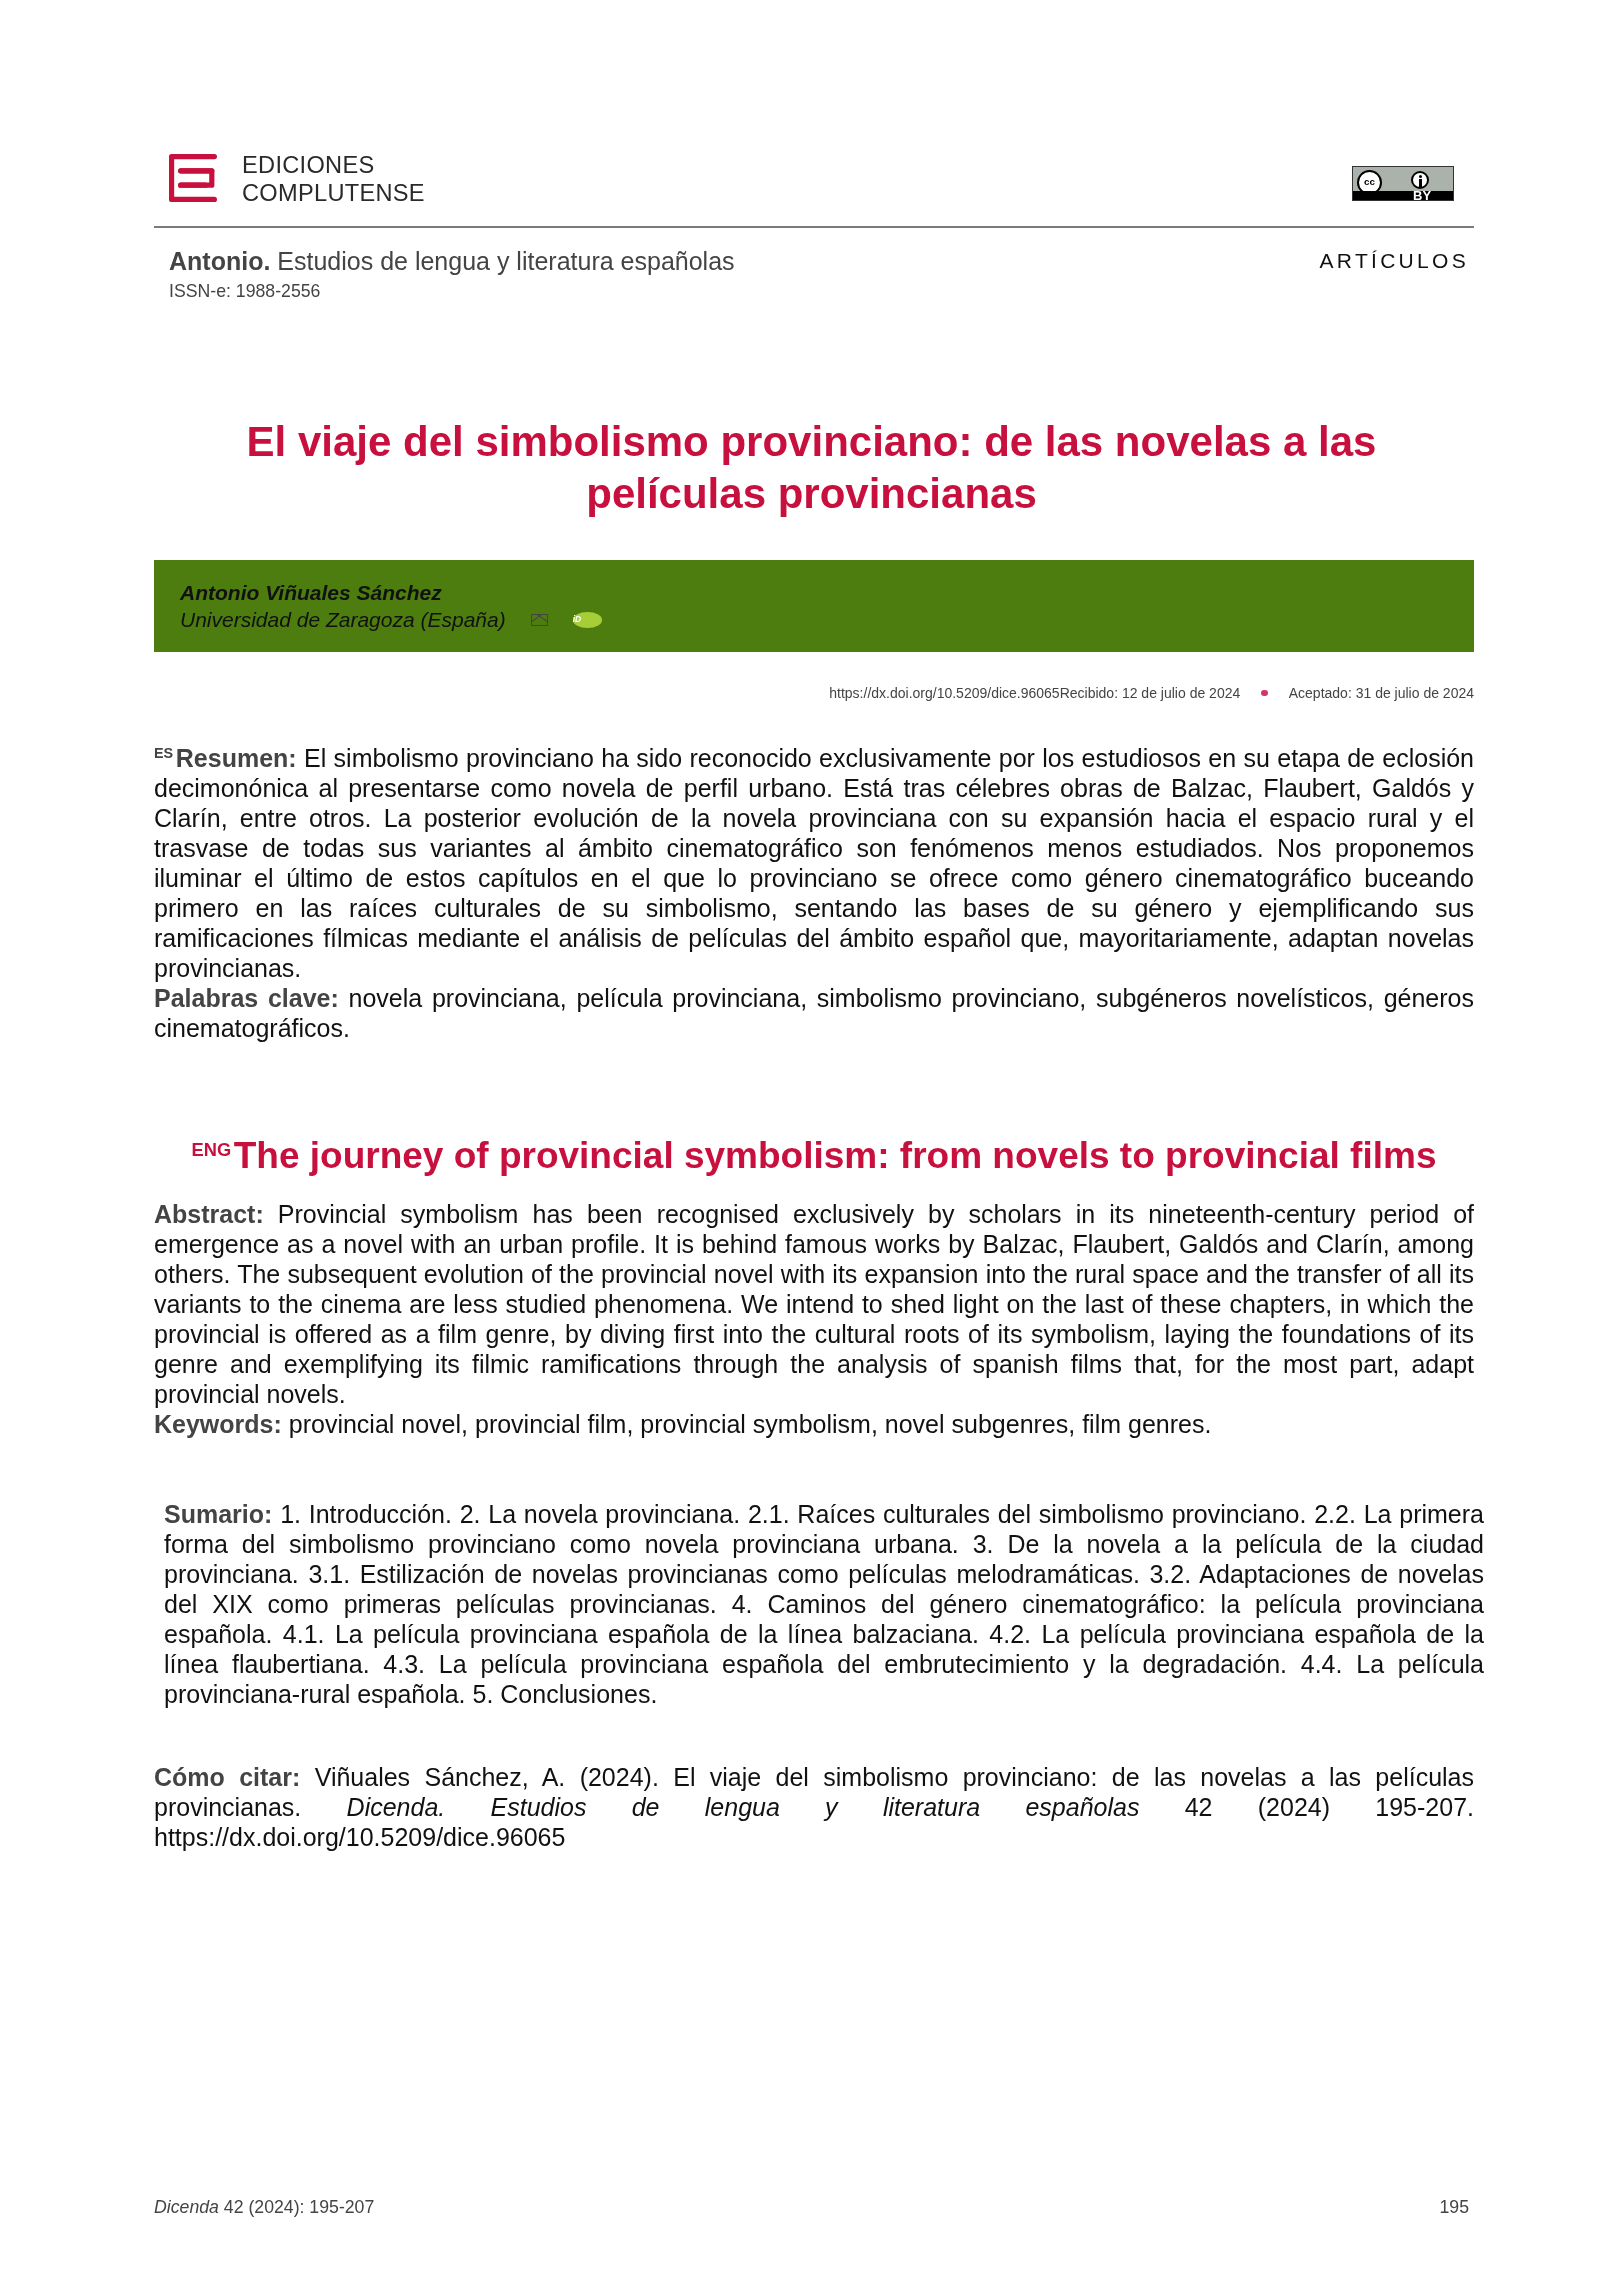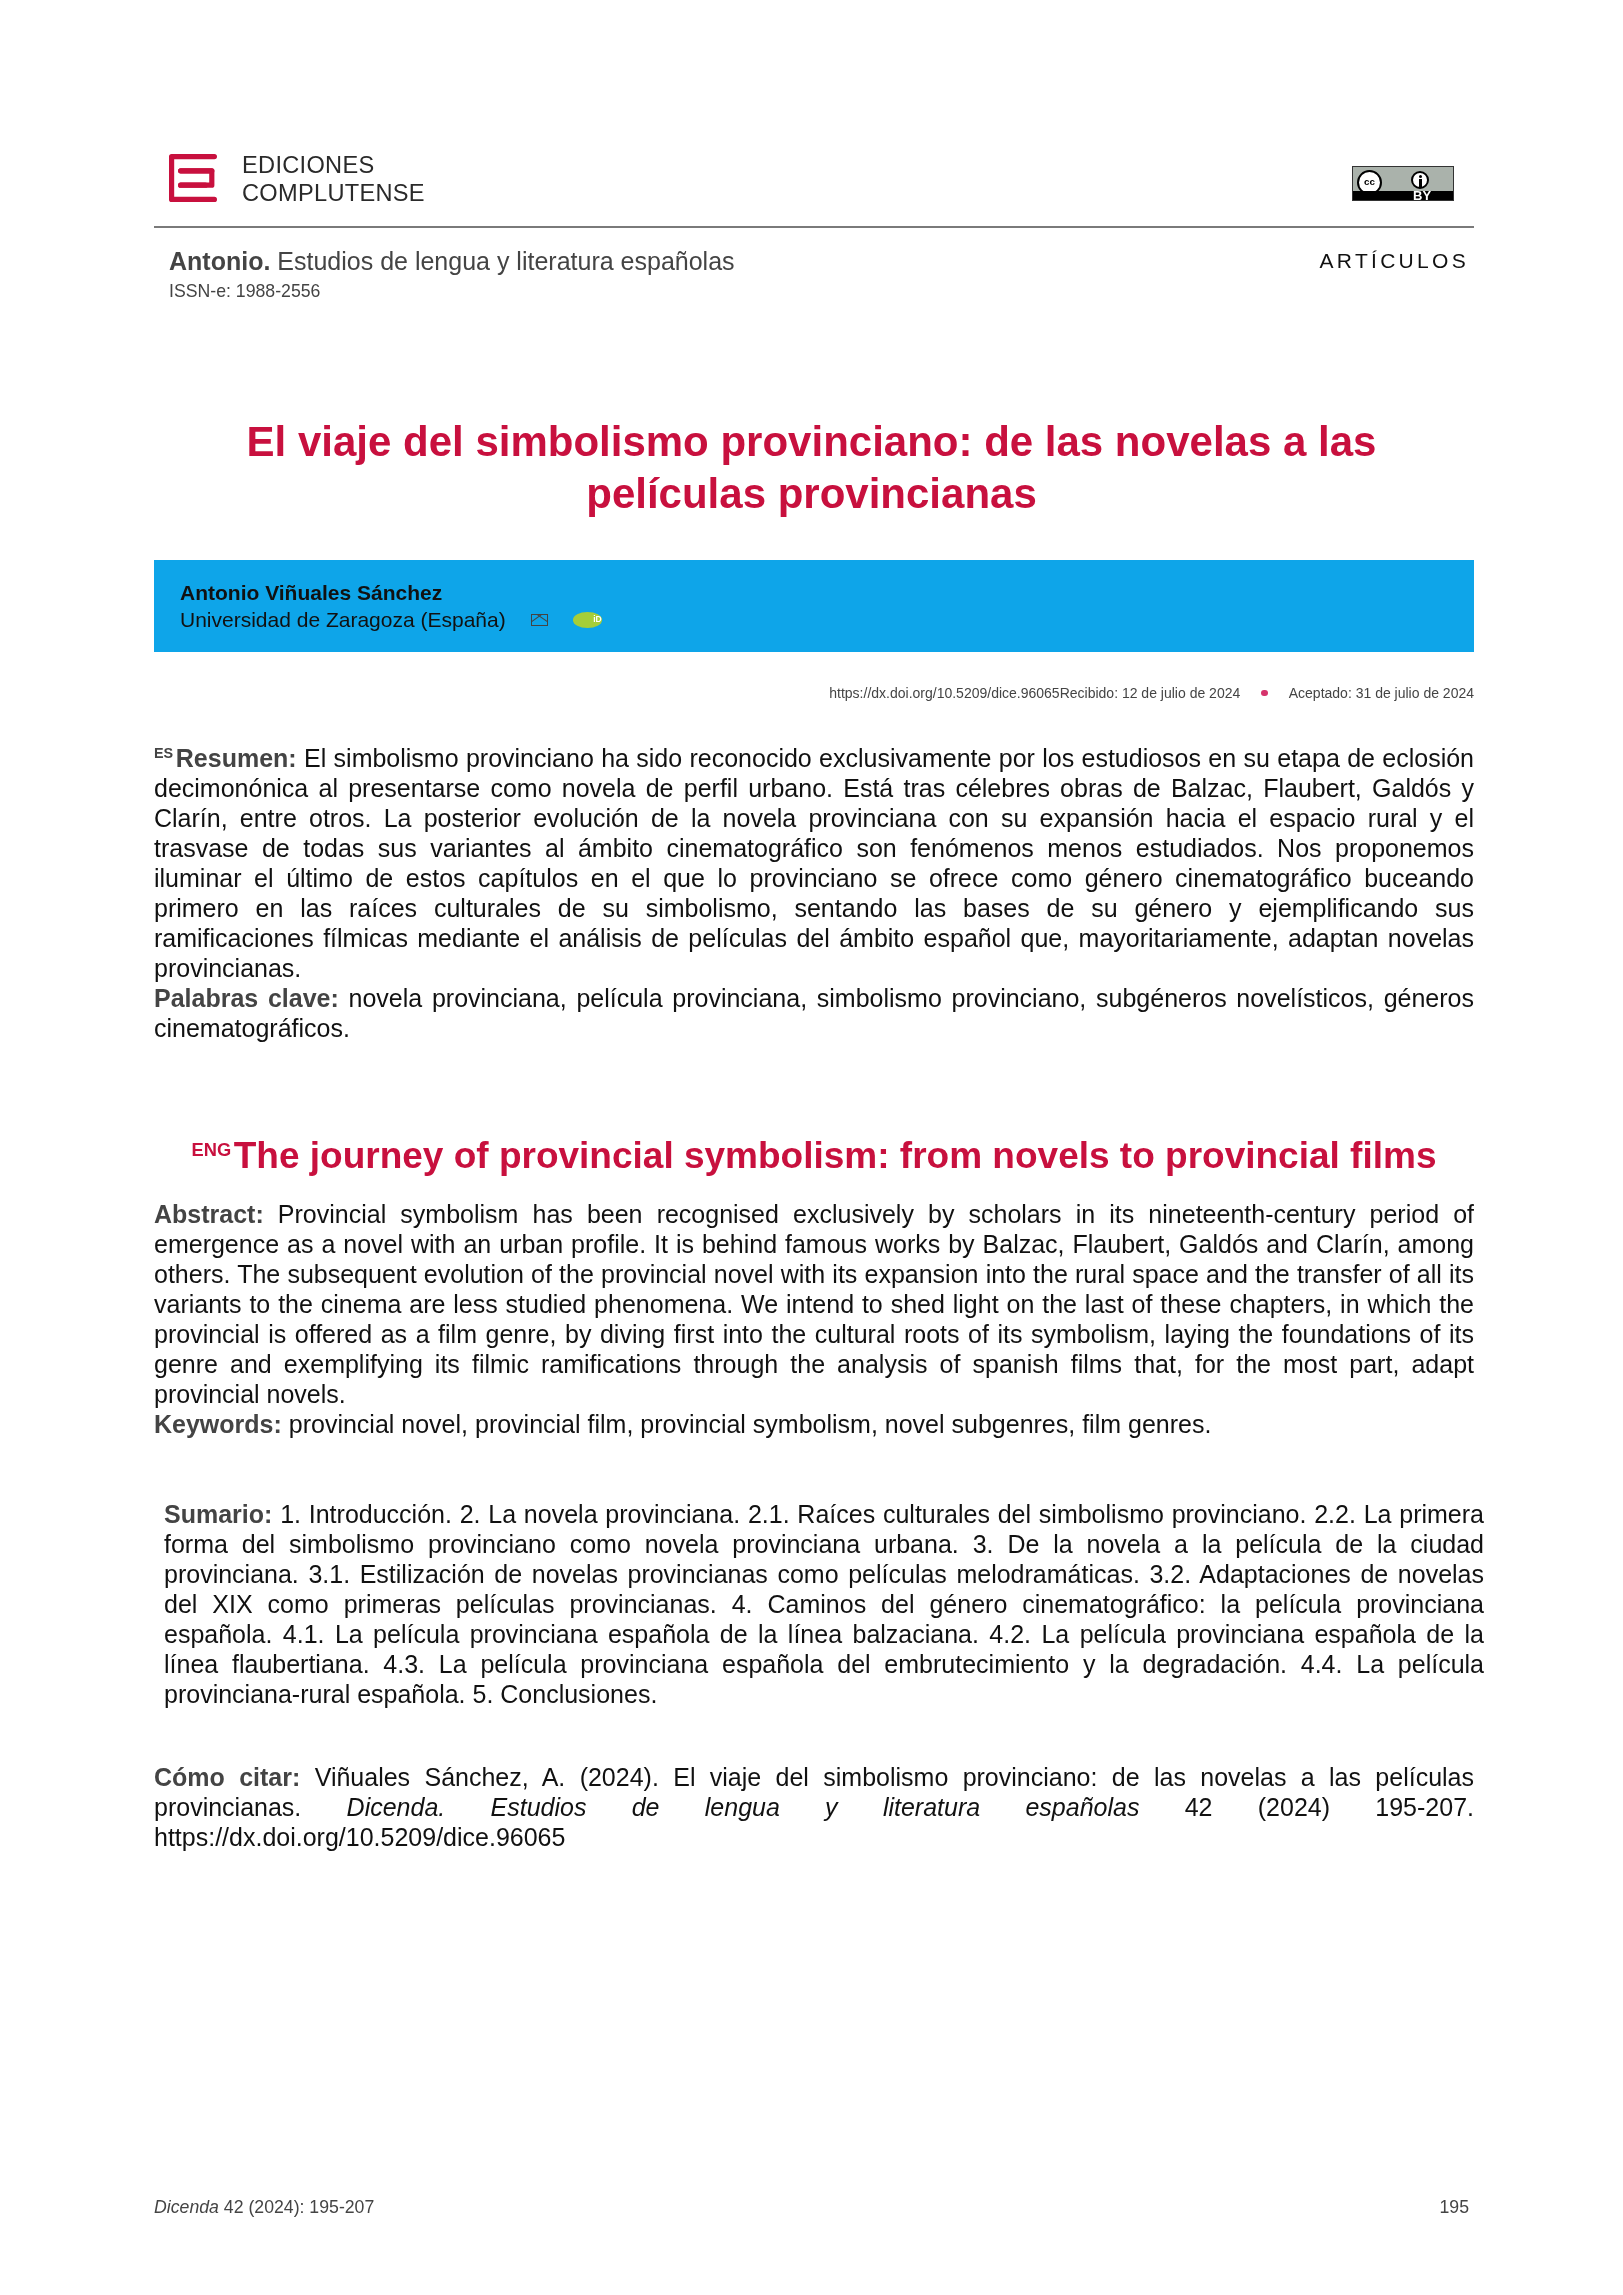--- a/index.html
+++ b/index.html
@@ -21,28 +21,28 @@
 
     .journal { left: 169px; top: 246px; font-size: 25px; line-height: 30px; color: #444; }
     .journal b { font-weight: bold; color: #444; }
     .issn { left: 169px; top: 281px; font-size: 17.7px; color: #444; }
     .section-label { right: 154px; top: 249px; font-size: 21px; letter-spacing: 3.3px; color: #111; }
 
     
     .title { left: 157px; top: 416px; width: 1309px; text-align: center; font-size: 42px; line-height: 52px; font-weight: bold; color: #c8103e; }
 
     
-    .author-box { left: 154px; top: 560px; width: 1320px; height: 92px; background: #0ea5e9; }
+    .author-box { left: 154px; top: 560px; width: 1320px; height: 92px; background: #4d7c0f; font-style: italic; }
     .author-name { left: 26px; top: 21px; position: absolute; font-size: 21px; font-weight: bold; color: #111; }
     .author-aff { left: 26px; top: 48px; position: absolute; font-size: 21px; color: #111; display: flex; align-items: center; gap: 25px; }
     .mail-icon { width: 17px; height: 11.8px; border: 1.3px solid #444; box-sizing: border-box; position: relative; overflow: hidden; }
     .mail-icon::before, .mail-icon::after { content: ""; position: absolute; top: -1.3px; width: 1.3px; height: 14.4px; background: #444; }
     .mail-icon::before { left: 3.9px; transform: rotate(-55deg); transform-origin: top; }
     .mail-icon::after { right: 3.9px; transform: rotate(55deg); transform-origin: top; }
-    .orcid-icon { width: 29px; height: 15.7px; border-radius: 50%; background: #a6ce39; color: #fff; font-size: 8.5px; font-weight: bold; line-height: 15.7px; text-align: right; }
+    .orcid-icon { width: 29px; height: 15.7px; border-radius: 50%; background: #a6ce39; color: #fff; font-size: 8.5px; font-weight: bold; line-height: 15.7px; text-align: left; }
 
     .meta-row { left: 154px; top: 685px; width: 1320px; font-size: 14px; color: #444; display: flex; justify-content: flex-end; }
     .meta-right { display: flex; align-items: center; gap: 21px; }
     .dot { width: 6.5px; height: 6.5px; border-radius: 50%; background: #d6336c; display: inline-block; }
 
     
     .para { left: 154px; width: 1320px; font-size: 25px; line-height: 30px; text-align: justify; color: #111; }
     .para b { color: #444; }
     .sup { font-size: 14.4px; font-weight: bold; vertical-align: 9.2px; color: #444; margin-right: 2.6px; }
     .abstract-es { top: 738px; }

